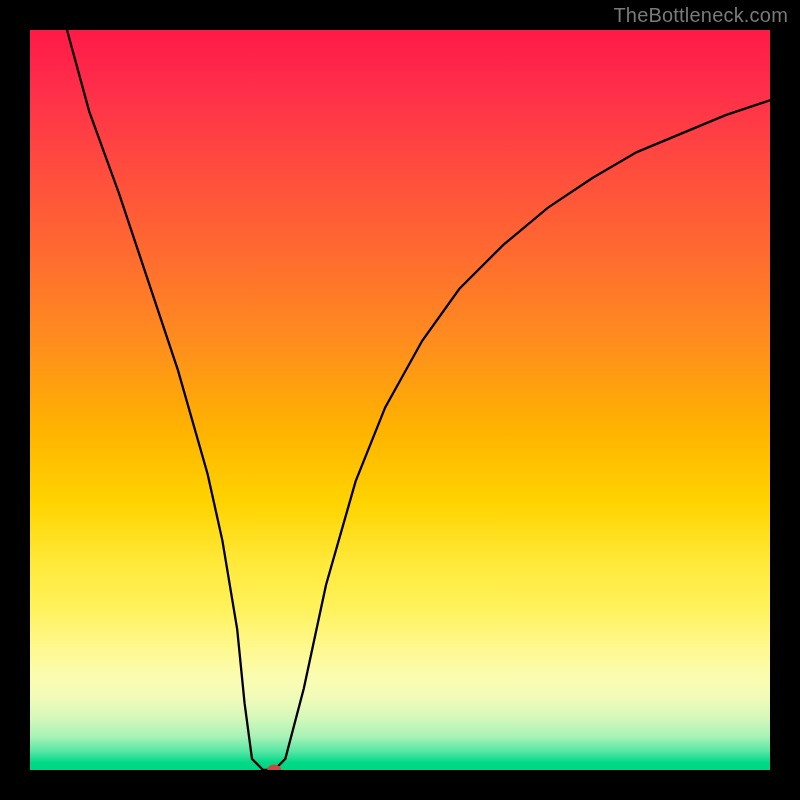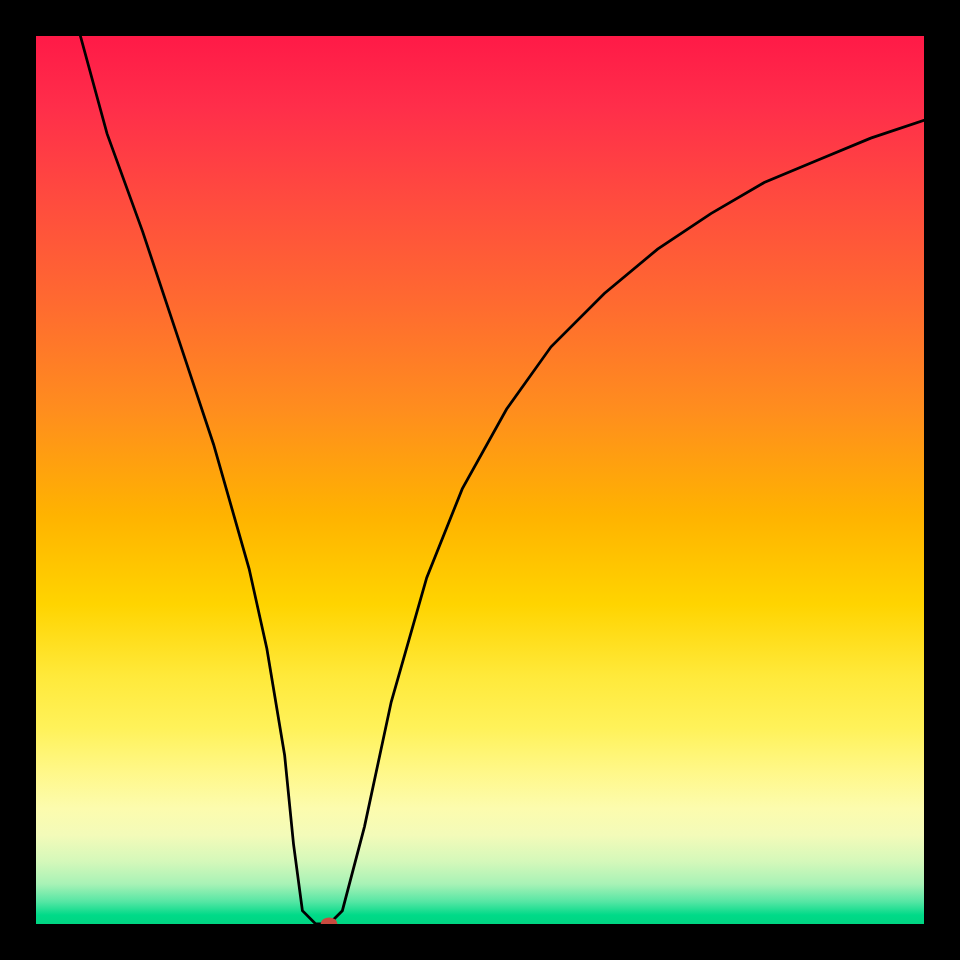--- a/index.html
+++ b/index.html
@@ -61,20 +61,21 @@
     top: 0;
     width: 740px;
     height: 740px;
   }
 </style>
 </head>
 <body>
 
 <div class="frame">
 
+  <div class="watermark">TheBottleneck.com</div>
 
   <div class="plot-area">
     <svg class="overlay" viewBox="0 0 740 740" preserveAspectRatio="none">
       <path fill="none" stroke="#000" stroke-width="2.3" stroke-linecap="round" d="M37.00 0.00 L59.20 81.40 L88.80 162.80 L118.40 251.60 L148.00 340.40 L177.60 444.00 L192.40 510.60 L207.20 599.40 L214.60 673.40 L222.00 728.90 L233.10 740.00 L244.20 740.00 L255.30 728.90 L273.80 658.60 L296.00 555.00 L325.60 451.40 L355.20 377.40 L392.20 310.80 L429.20 259.00 L473.60 214.60 L518.00 177.60 L562.40 148.00 L606.80 122.10 L651.20 103.60 L695.60 85.10 L740.00 70.30"></path>
       <ellipse rx="7" ry="5.5" fill="#c94a3f" cx="244.20" cy="740.00"></ellipse>
     </svg>
   </div>
 
 </div>
 

